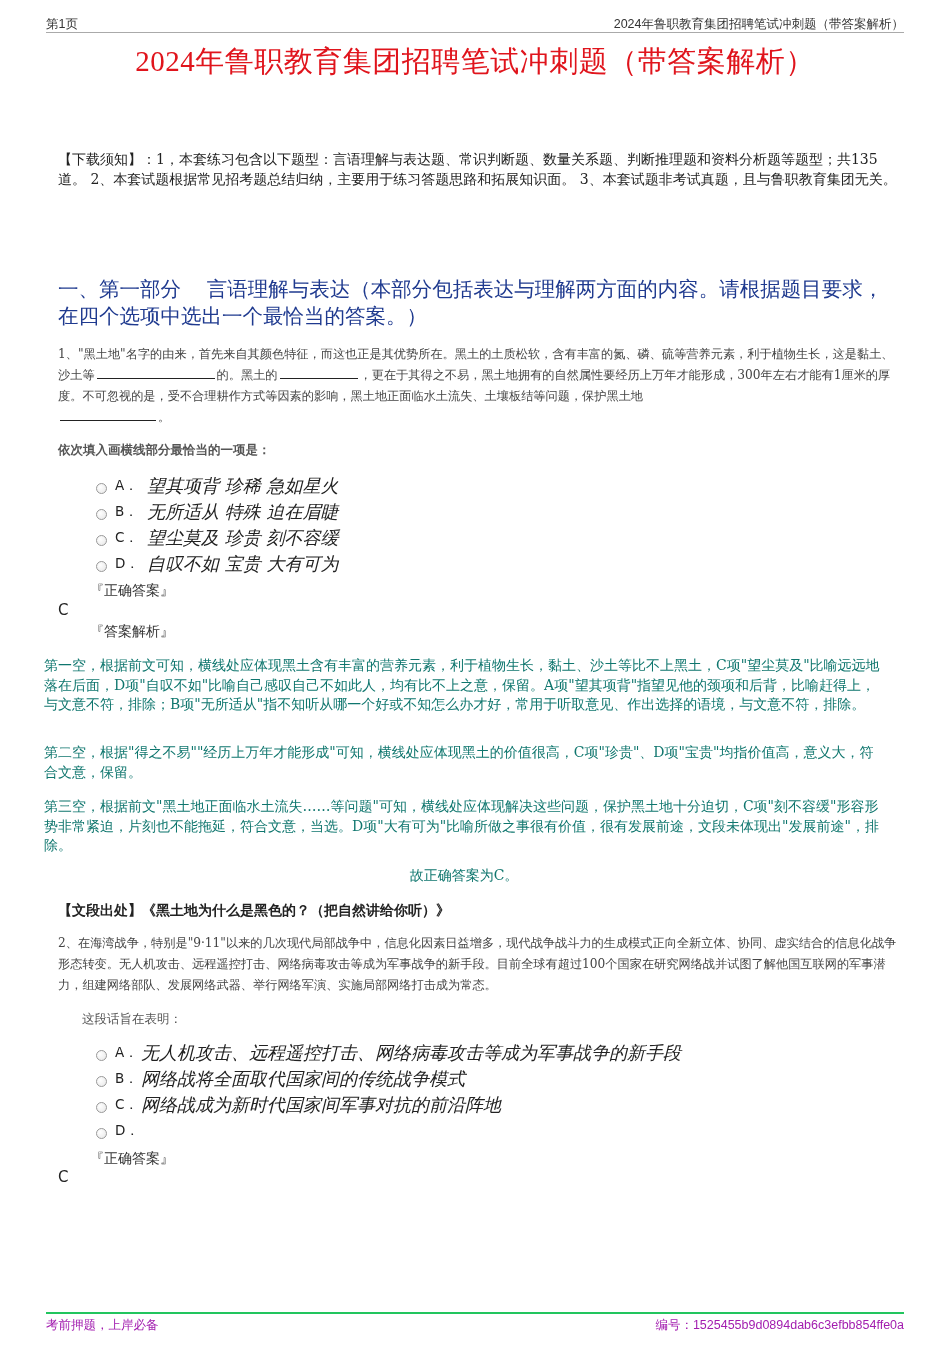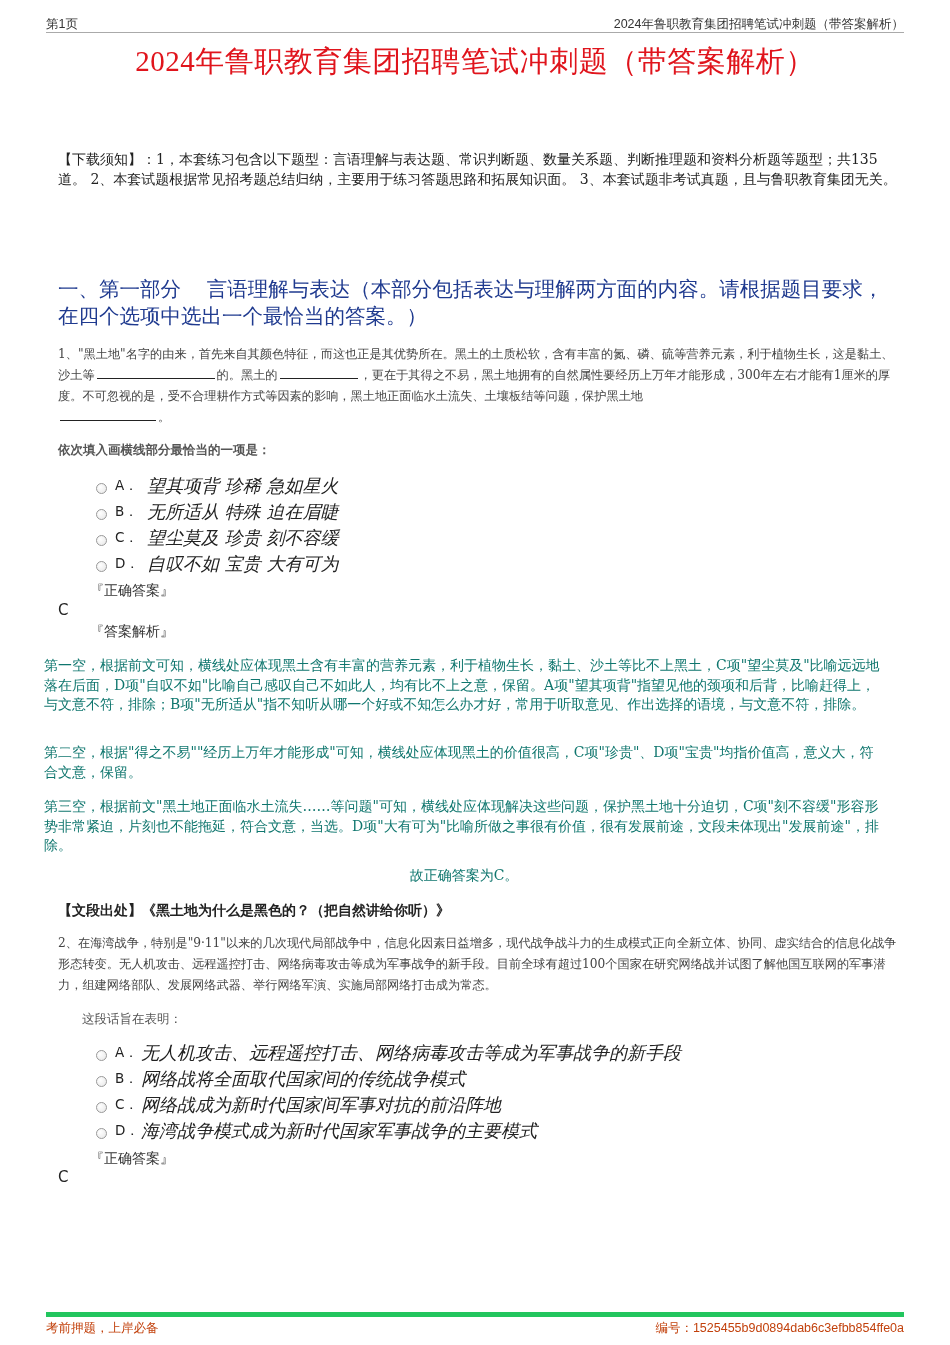--- a/index.html
+++ b/index.html
@@ -28,21 +28,21 @@
   .opt-letter.tight { width: 26px; }
   .opt-text { font-family: "DejaVu Sans", "Liberation Sans", sans-serif; font-size: 18px; font-style: italic; }
 
   .answer-label { position: absolute; left: 60px; font-size: 14px; color: #333; margin-left: 30px; }
   .answer-value { position: absolute; left: 58px; font-family: "DejaVu Sans", "Liberation Sans", sans-serif; font-size: 15px; color: #222; }
 
   .para { position: absolute; left: 44px; width: 840px; font-size: 14px; line-height: 19.5px; color: #0f766e; }
 
   .source { position: absolute; left: 58px; font-size: 14px; color: #222; }
 
-  .page-footer { position: absolute; left: 46px; right: 46px; top: 1312px; border-top: 5px solid #22c55e; font-family: "Liberation Sans", "DejaVu Sans", sans-serif; font-size: 12.5px; color: #c2410c; height: 22px; }
+  .page-footer { position: absolute; left: 46px; right: 46px; top: 1312px; border-top: 2px solid #22c55e; font-family: "Liberation Sans", "DejaVu Sans", sans-serif; font-size: 12.5px; color: #a21caf; height: 22px; }
   .page-footer .left { position: absolute; left: 0; top: 3px; }
   .page-footer .right { position: absolute; right: 0; top: 3px; }
 </style>
 </head>
 <body>
 
 <div class="page-header">
   <span class="left">第1页</span>
   <span class="right">2024年鲁职教育集团招聘笔试冲刺题（带答案解析）</span>
 </div>
@@ -109,21 +109,20 @@
     <span class="opt-text">网络战将全面取代国家间的传统战争模式</span>
   </div>
   <div class="option">
     <span class="radio"></span>
     <span class="opt-letter tight">C．</span>
     <span class="opt-text">网络战成为新时代国家间军事对抗的前沿阵地</span>
   </div>
   <div class="option">
     <span class="radio"></span>
     <span class="opt-letter tight">D．</span>
-    <span class="opt-text">海湾战争模式成为新时代国家军事战争的主要模式</span>
   </div>
 </div>
 
 <div class="answer-label" style="top:1150px;">『正确答案』</div>
 <div class="answer-value" style="top:1168px;">C</div>
 
 <div class="page-footer">
   <span class="left">考前押题，上岸必备</span>
   <span class="right">编号：1525455b9d0894dab6c3efbb854ffe0a</span>
 </div>

